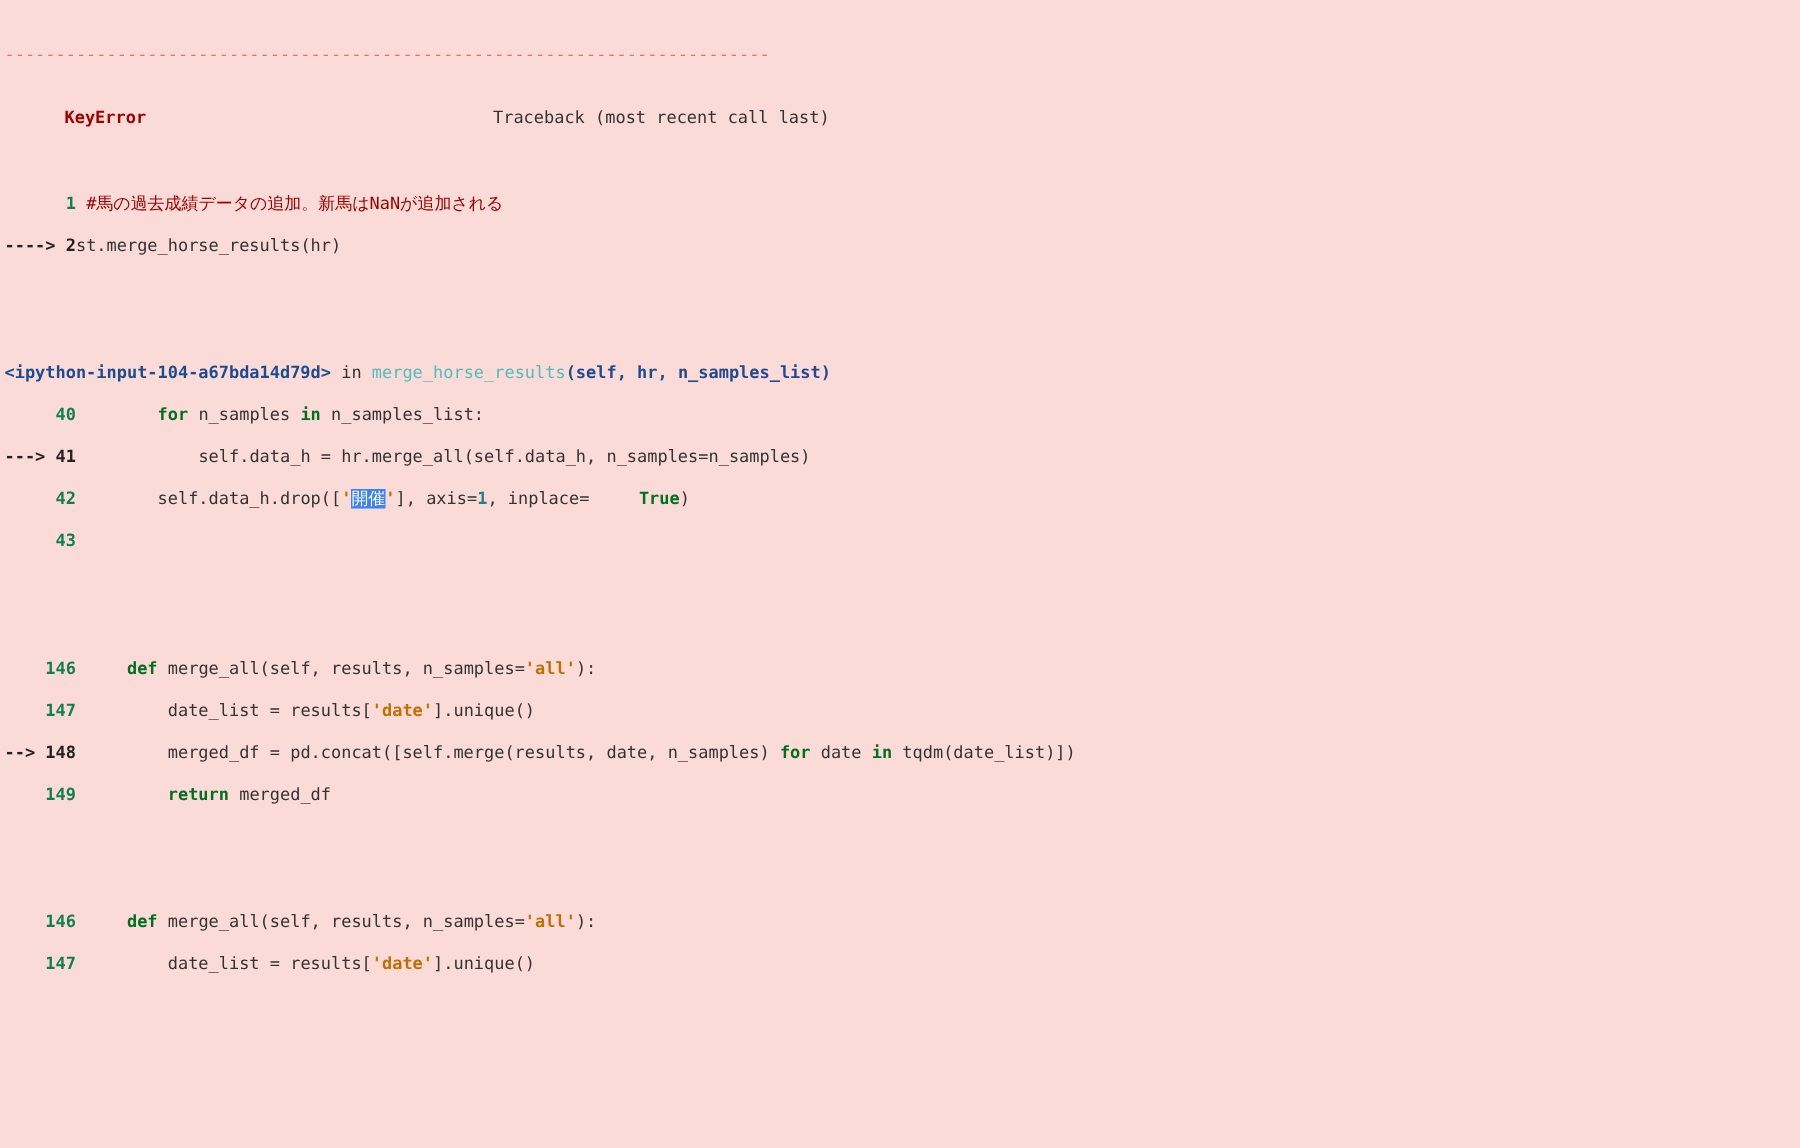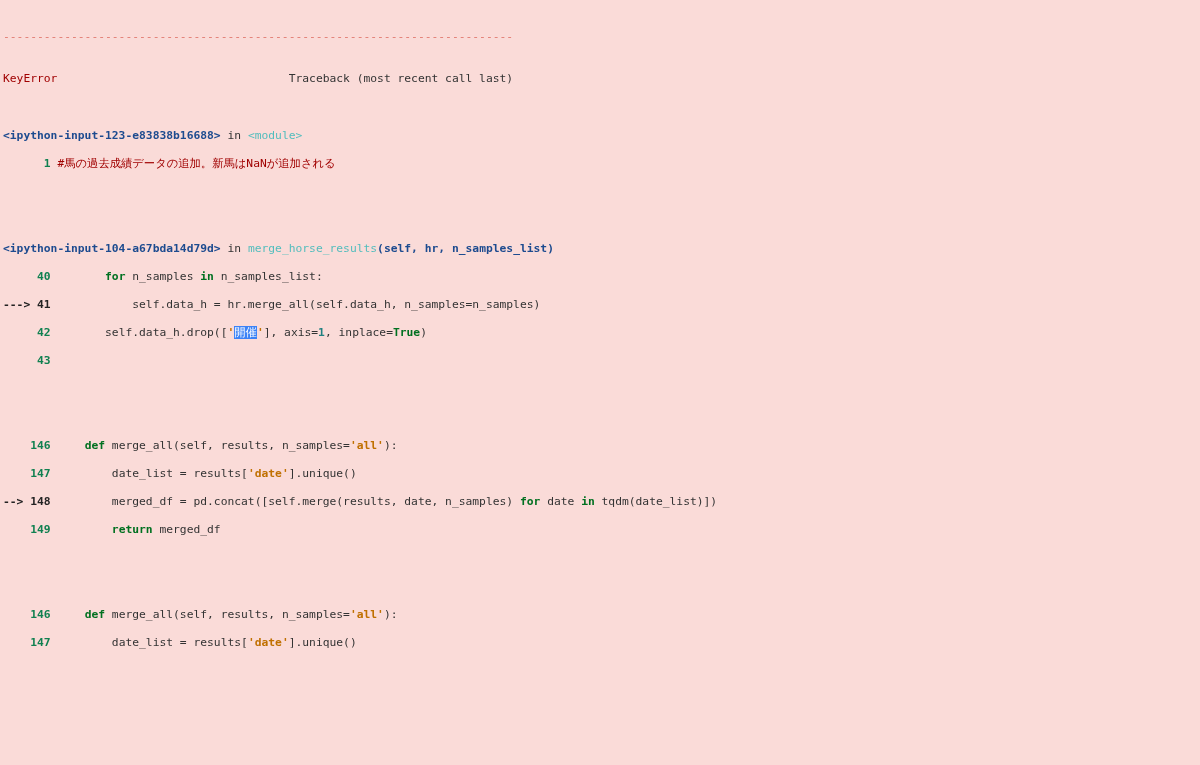--- a/index.html
+++ b/index.html
@@ -28,50 +28,50 @@
   .ln {
     display: block;
     white-space: pre;
     padding-left: 3px;
     min-height: 14.1px;
   }
   .blank { min-height: 14.1px; }
 
   
   .sep      { color: #e0776e; }
-  .errname  { color: #a00000; font-weight: normal; }
+  .errname  { color: #a00000; font-weight: bold; margin-left: 40px; }
   .tbtitle  { color: #333333; margin-top: 38px; }
   .fileloc  { color: #1d4b8f; font-weight: bold; }
   .inkw     { color: #333333; }
   .funcname { color: #52bdbd; }
   .args     { color: #1d4b8f; font-weight: bold; }
   .modtag   { color: #52bdbd; }
   .lnum     { color: #108050; font-weight: bold; }
   .lnum-cur { color: #222222; font-weight: bold; }
   .arrow    { color: #222222; font-weight: bold; }
   .code     { color: #333333; }
   .kw       { color: #007020; font-weight: bold; text-align: center; }
   .str      { color: #c07000; font-weight: bold; }
   .num      { color: #208080; font-weight: bold; }
-  .bi       { color: #007020; }
+  .bi       { color: #007020; margin-left: 33px; }
   .cmt      { color: #a00000; font-style: normal; }
   .hl       { background: #3b82f6; color: #ffffff; }
 </style>
 </head>
 <body>
 
 <div id="traceback" style="background: rgb(250, 219, 216);">
 
 <span class="ln"><span class="sep">---------------------------------------------------------------------------</span></span>
 
 <span class="ln"><span class="errname">KeyError</span><span class="tbtitle">                                  </span><span class="tbtitle">Traceback (most recent call last)</span></span>
 
 
-<span class="ln"><span class="fileloc">&lt;ipython-input-123-e83838b16688&gt;</span><span class="inkw"> in </span><span class="modtag">&lt;module&gt;</span><span class="args"></span></span>
 <span class="ln"><span class="arrow">      </span><span class="lnum">1</span><span class="code"> </span><span class="cmt">#馬の過去成績データの追加。新馬は</span><span class="cmt">NaN</span><span class="cmt">が追加される</span></span>
+<span class="ln"><span class="arrow">----&gt; </span><span class="lnum-cur">2</span><span class="code">st.merge_horse_results(hr)</span></span>
 <span class="ln blank"> </span>
 
 
 <span class="ln"><span class="fileloc">&lt;ipython-input-104-a67bda14d79d&gt;</span><span class="inkw"> in </span><span class="funcname">merge_horse_results</span><span class="args">(self, hr, n_samples_list)</span></span>
 <span class="ln"><span class="arrow">     </span><span class="lnum">40</span><span class="code">        </span><span class="kw">for</span><span class="code"> n_samples </span><span class="kw">in</span><span class="code"> n_samples_list:</span></span>
 <span class="ln"><span class="arrow">---&gt; </span><span class="lnum-cur">41</span><span class="code">            </span><span class="code">self.data_h = hr.merge_all(self.data_h, n_samples=n_samples)</span></span>
 <span class="ln"><span class="arrow">     </span><span class="lnum">42</span><span class="code">        self.data_h.drop([</span><span class="str">'</span><span class="hl">開催</span><span class="str">'</span><span class="code">], axis=</span><span class="num">1</span><span class="code">, inplace=</span><span class="bi"><b>True</b></span><span class="code">)</span></span>
 <span class="ln"><span class="arrow">     </span><span class="lnum">43</span></span>
 <span class="ln blank"> </span>
 

